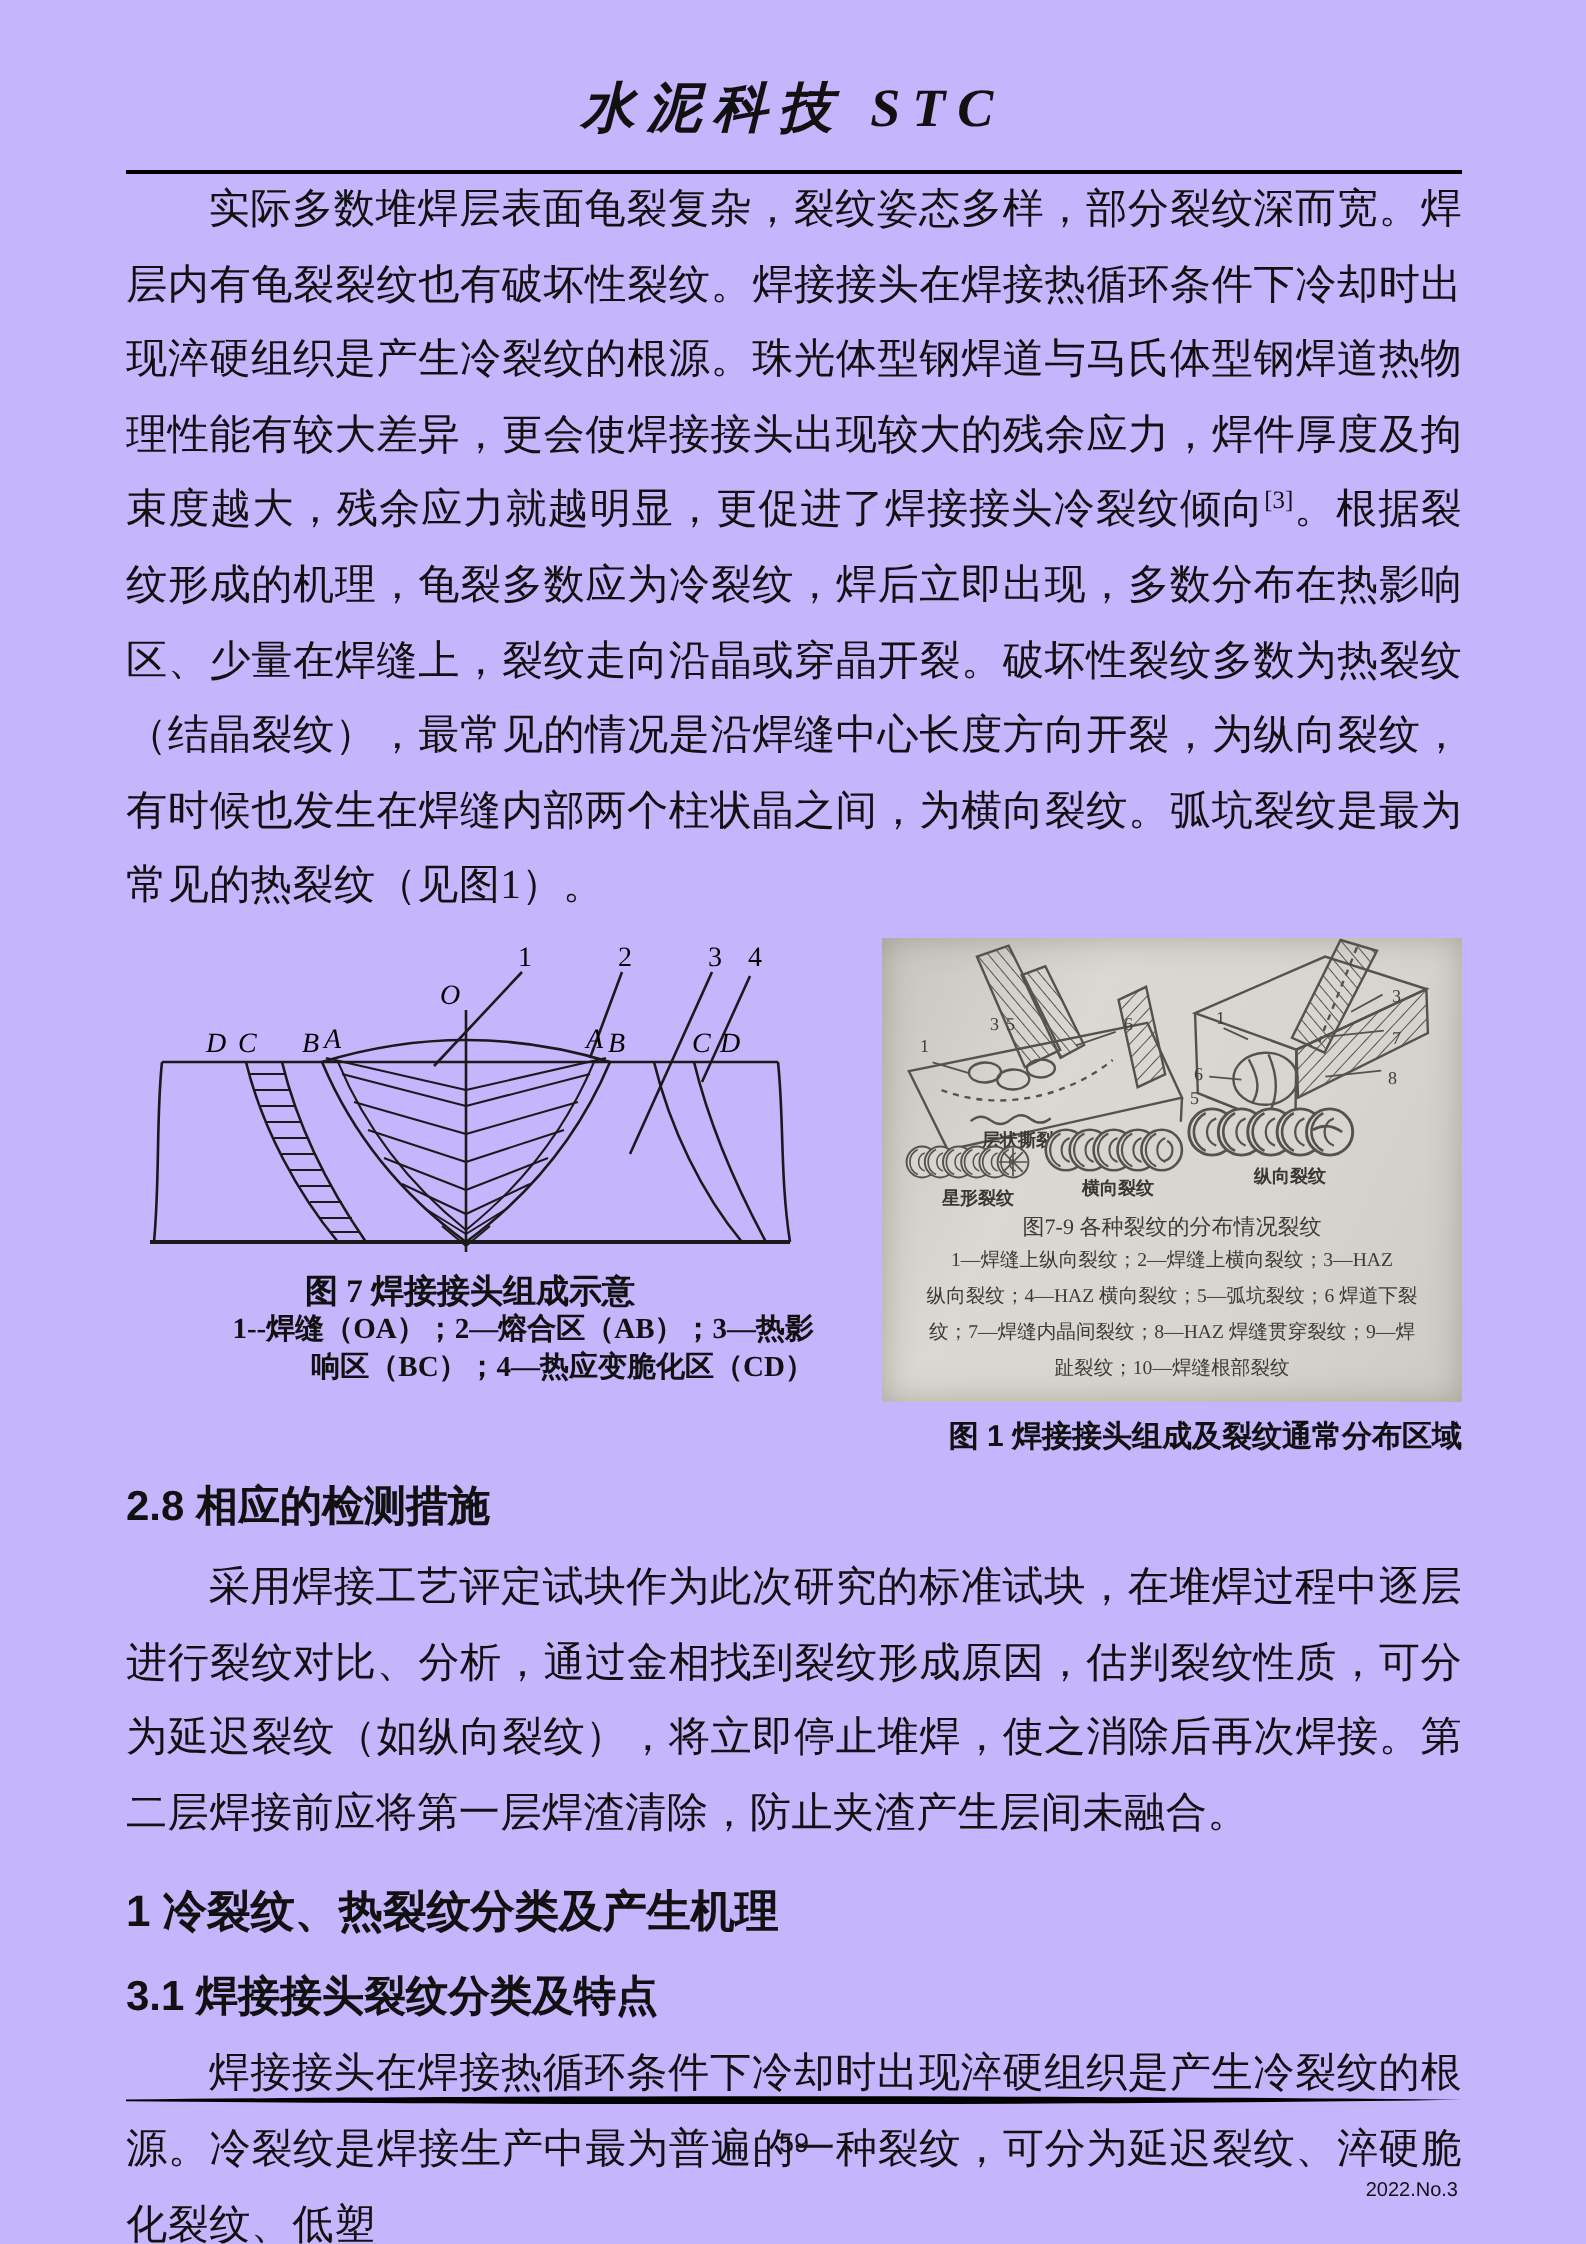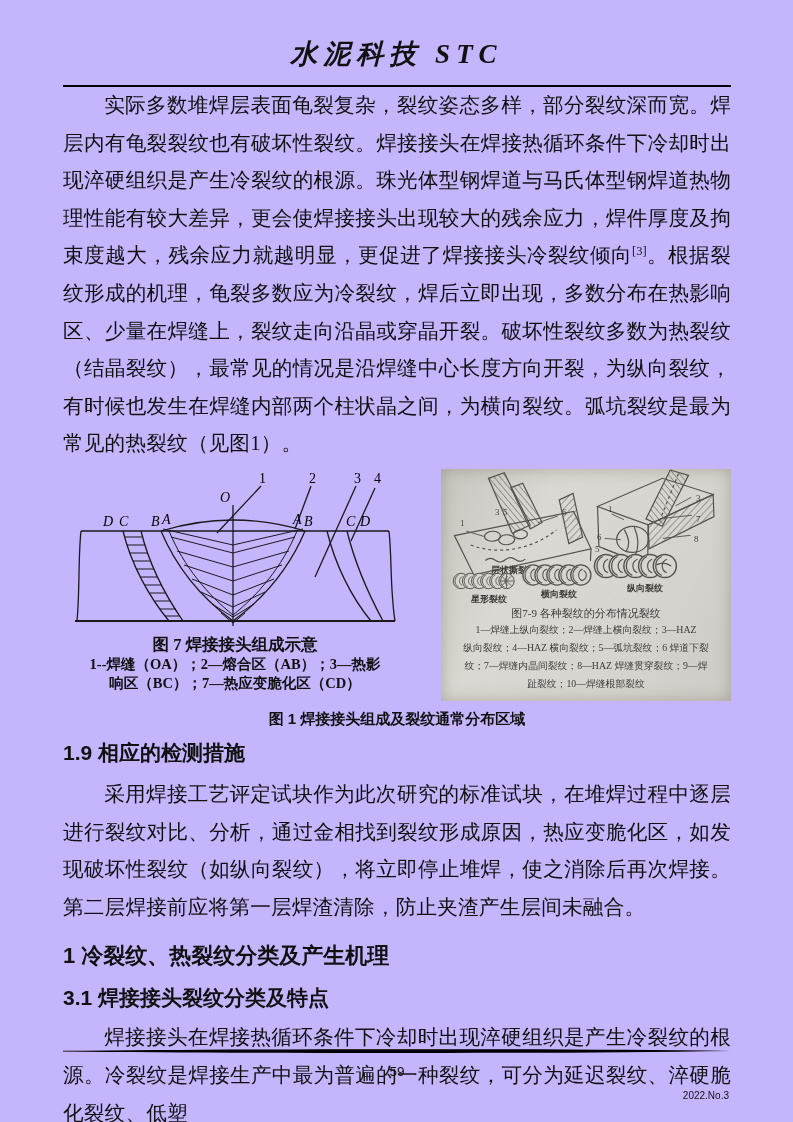--- a/index.html
+++ b/index.html
@@ -9,25 +9,25 @@
         letter-spacing:6px;padding-top:36px;}
   .header-rule{height:2px;background:#000;margin:13px 62px 0 63px;}
   .content{margin:0 62px 0 63px;}
   .body-text{font-size:20.6px;line-height:37.6px;text-align:justify;margin:0;letter-spacing:0.2px;}
   .first{margin-top:4px;}
   .indent{text-indent:2em;}
   sup.ref{font-size:12.5px;vertical-align:7px;letter-spacing:0;line-height:0;}
   .figure-row{display:flex;gap:34px;align-items:flex-start;margin-top:6px;}
   .fig-left{width:344px;text-align:center;}
   .fig7-title{font-size:16.5px;font-weight:bold;margin-top:1px;line-height:21px;}
-  .fig7-line{font-size:14.5px;font-weight:bold;line-height:19px;}
+  .fig7-line{font-size:14.5px;font-weight:bold;line-height:19px;text-align:right;}
   .photo{width:290px;height:232px;
         background:linear-gradient(115deg,#c8c5c0,#dbd8d3 30%,#d8d5d0 65%,#cecbc6);
         box-shadow:inset 0 0 16px rgba(90,85,70,.35);}
-  .fig1-caption{text-align:center;font-family:"Liberation Sans",sans-serif;font-weight:600;
+  .fig1-caption{text-align:right;font-family:"Liberation Sans",sans-serif;font-weight:600;
         font-size:15px;margin-top:9px;line-height:18px;}
   .h-sec{font-family:"Liberation Sans",sans-serif;font-weight:bold;margin:0;}
   .h23{font-size:21px;margin:11px 0 9px;}
   .h3{font-size:22px;margin:15px 0 7px;}
   .h31{font-size:21px;margin:13px 0 7px;}
   .footer{position:absolute;left:63px;right:62px;bottom:40px;}
   .footer-row{position:relative;text-align:center;font-family:"Liberation Sans",sans-serif;
         font-size:13.5px;margin-top:3px;height:20px;line-height:20px;}
   .issue{position:absolute;right:2px;top:0;font-size:10px;margin-top:24px;}
   svg text{font-family:"Liberation Serif",serif;}
@@ -90,21 +90,21 @@
           <text class="diagram-letter" x="54" y="57">C</text>
           <text class="diagram-letter" x="86" y="57">B</text>
           <text class="diagram-letter" x="97" y="55">A</text>
           <text class="diagram-letter" x="228" y="55">A</text>
           <text class="diagram-letter" x="239" y="57">B</text>
           <text class="diagram-letter" x="281" y="57">C</text>
           <text class="diagram-letter" x="295" y="57">D</text>
         </svg>
         <div class="fig7-title">图 7  焊接接头组成示意</div>
         <div class="fig7-line">1--焊缝（OA）；2—熔合区（AB）；3—热影</div>
-        <div class="fig7-line">响区（BC）；7—热应变脆化区（CD）</div>
+        <div class="fig7-line">响区（BC）；4—热应变脆化区（CD）</div>
       </div>
 
       <div class="photo">
         <svg width="290" height="232" viewBox="0 0 290 232">
           <defs>
             <pattern id="ph" width="5" height="5" patternUnits="userSpaceOnUse" patternTransform="rotate(45)">
               <line x1="0" y1="0" x2="0" y2="5" stroke="#55534e" stroke-width="1"></line>
             </pattern>
             <pattern id="ph2" width="4.5" height="4.5" patternUnits="userSpaceOnUse" patternTransform="rotate(-38)">
               <line x1="0" y1="0" x2="0" y2="4.5" stroke="#55534e" stroke-width="1"></line>
@@ -189,22 +189,22 @@
           <text class="ph-cap" x="145" y="164" text-anchor="middle">1—焊缝上纵向裂纹；2—焊缝上横向裂纹；3—HAZ</text>
           <text class="ph-cap" x="145" y="182" text-anchor="middle">纵向裂纹；4—HAZ 横向裂纹；5—弧坑裂纹；6 焊道下裂</text>
           <text class="ph-cap" x="145" y="200" text-anchor="middle">纹；7—焊缝内晶间裂纹；8—HAZ 焊缝贯穿裂纹；9—焊</text>
           <text class="ph-cap" x="145" y="218" text-anchor="middle">趾裂纹；10—焊缝根部裂纹</text>
         </svg>
       </div>
     </div>
 
     <div class="fig1-caption">图 1 焊接接头组成及裂纹通常分布区域</div>
 
-    <h3 class="h-sec h23">1.9 相应的检测措施</h3>
-    <p class="body-text indent">采用焊接工艺评定试块作为此次研究的标准试块，在堆焊过程中逐层进行裂纹对比、分析，通过金相找到裂纹形成原因，热应变脆化区，如发现破坏性裂纹（如纵向裂纹），将立即停止堆焊，使之消除后再次焊接。第二层焊接前应将第一层焊渣清除，防止夹渣产生层间未融合。</p>
+    <h3 class="h-sec h23">2.8 相应的检测措施</h3>
+    <p class="body-text indent">采用焊接工艺评定试块作为此次研究的标准试块，在堆焊过程中逐层进行裂纹对比、分析，通过金相找到裂纹形成原因，估判裂纹性质，可分为延迟裂纹（如纵向裂纹），将立即停止堆焊，使之消除后再次焊接。第二层焊接前应将第一层焊渣清除，防止夹渣产生层间未融合。</p>
 
     <h2 class="h-sec h3">1  冷裂纹、热裂纹分类及产生机理</h2>
     <h3 class="h-sec h31">3.1 焊接接头裂纹分类及特点</h3>
     <p class="body-text indent">焊接接头在焊接热循环条件下冷却时出现淬硬组织是产生冷裂纹的根源。冷裂纹是焊接生产中最为普遍的一种裂纹，可分为延迟裂纹、淬硬脆化裂纹、低塑</p>
 
   </div>
 
   <div class="footer">
     <svg width="668" height="7" viewBox="0 0 668 7">
       <path d="M0,2.8 C200,0.6 470,0.6 668,2.9 C470,5.8 200,5.5 0,3.6 Z" fill="#000"></path>

